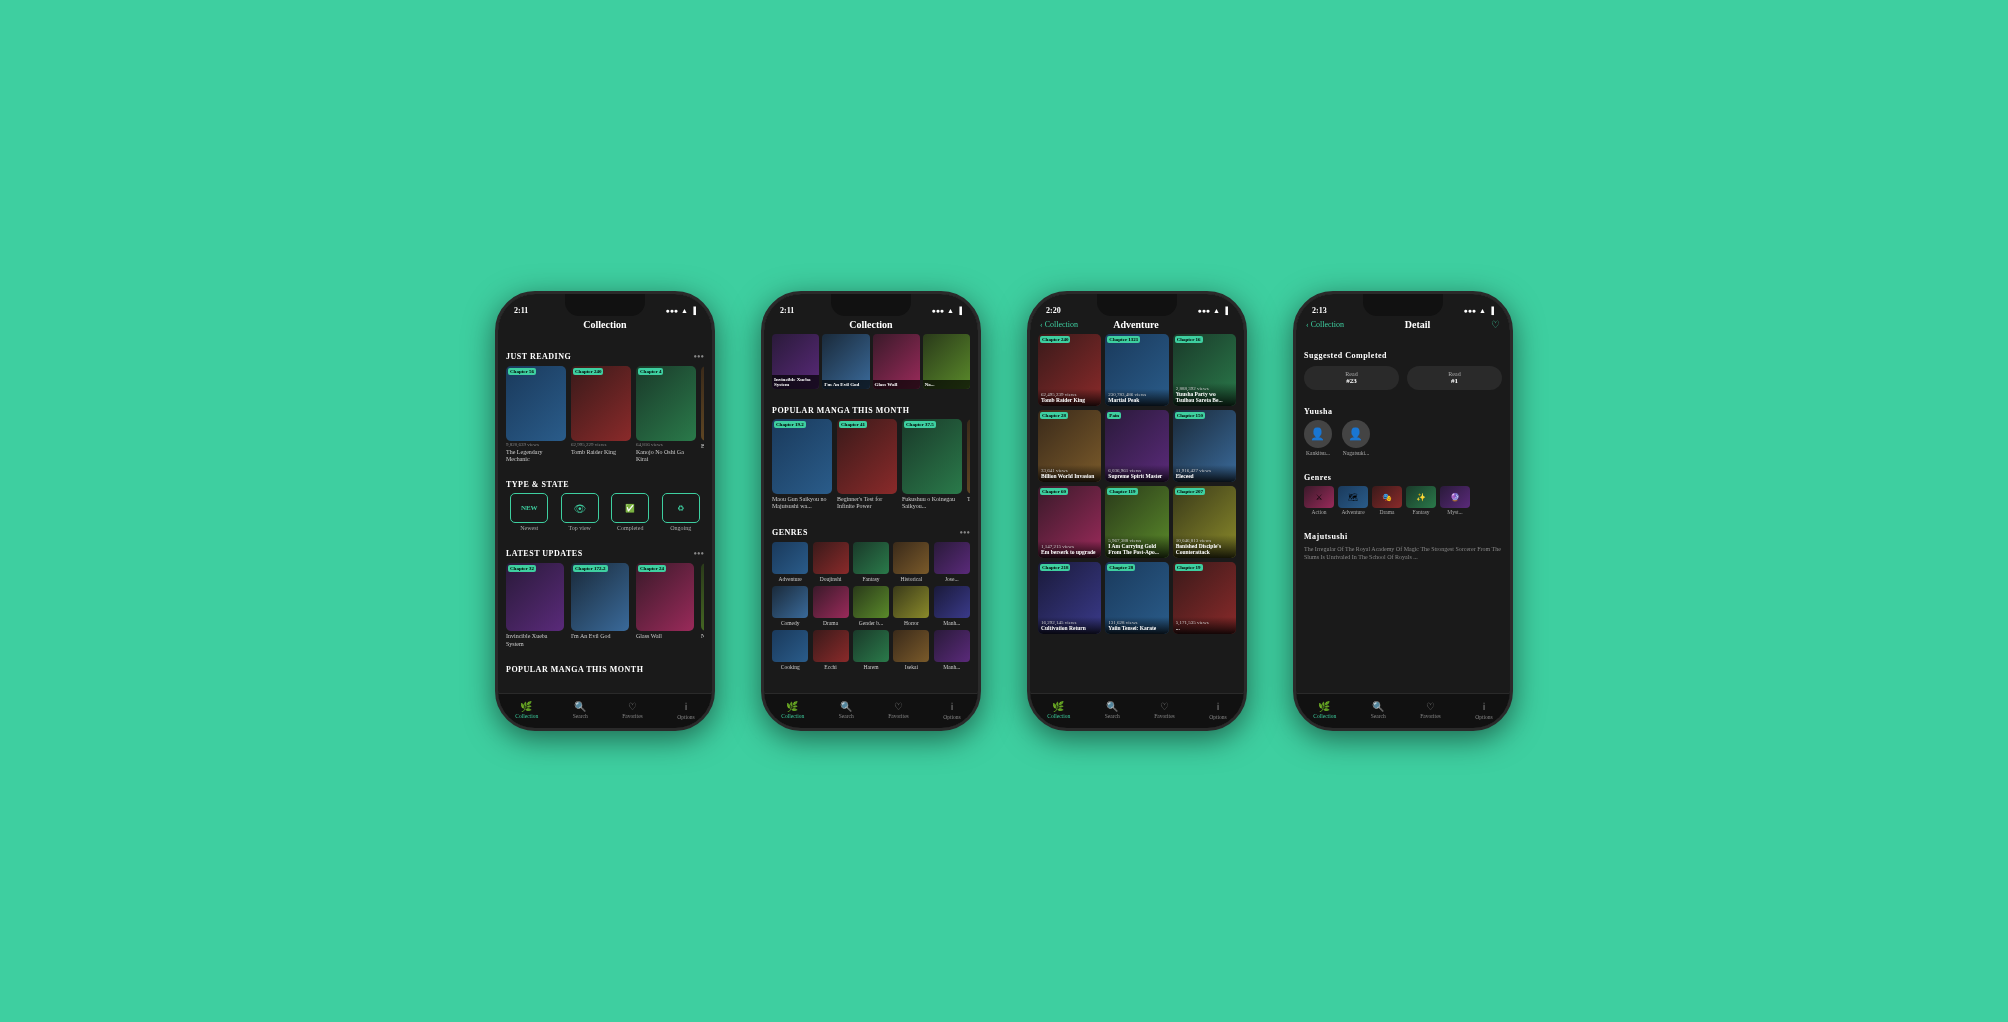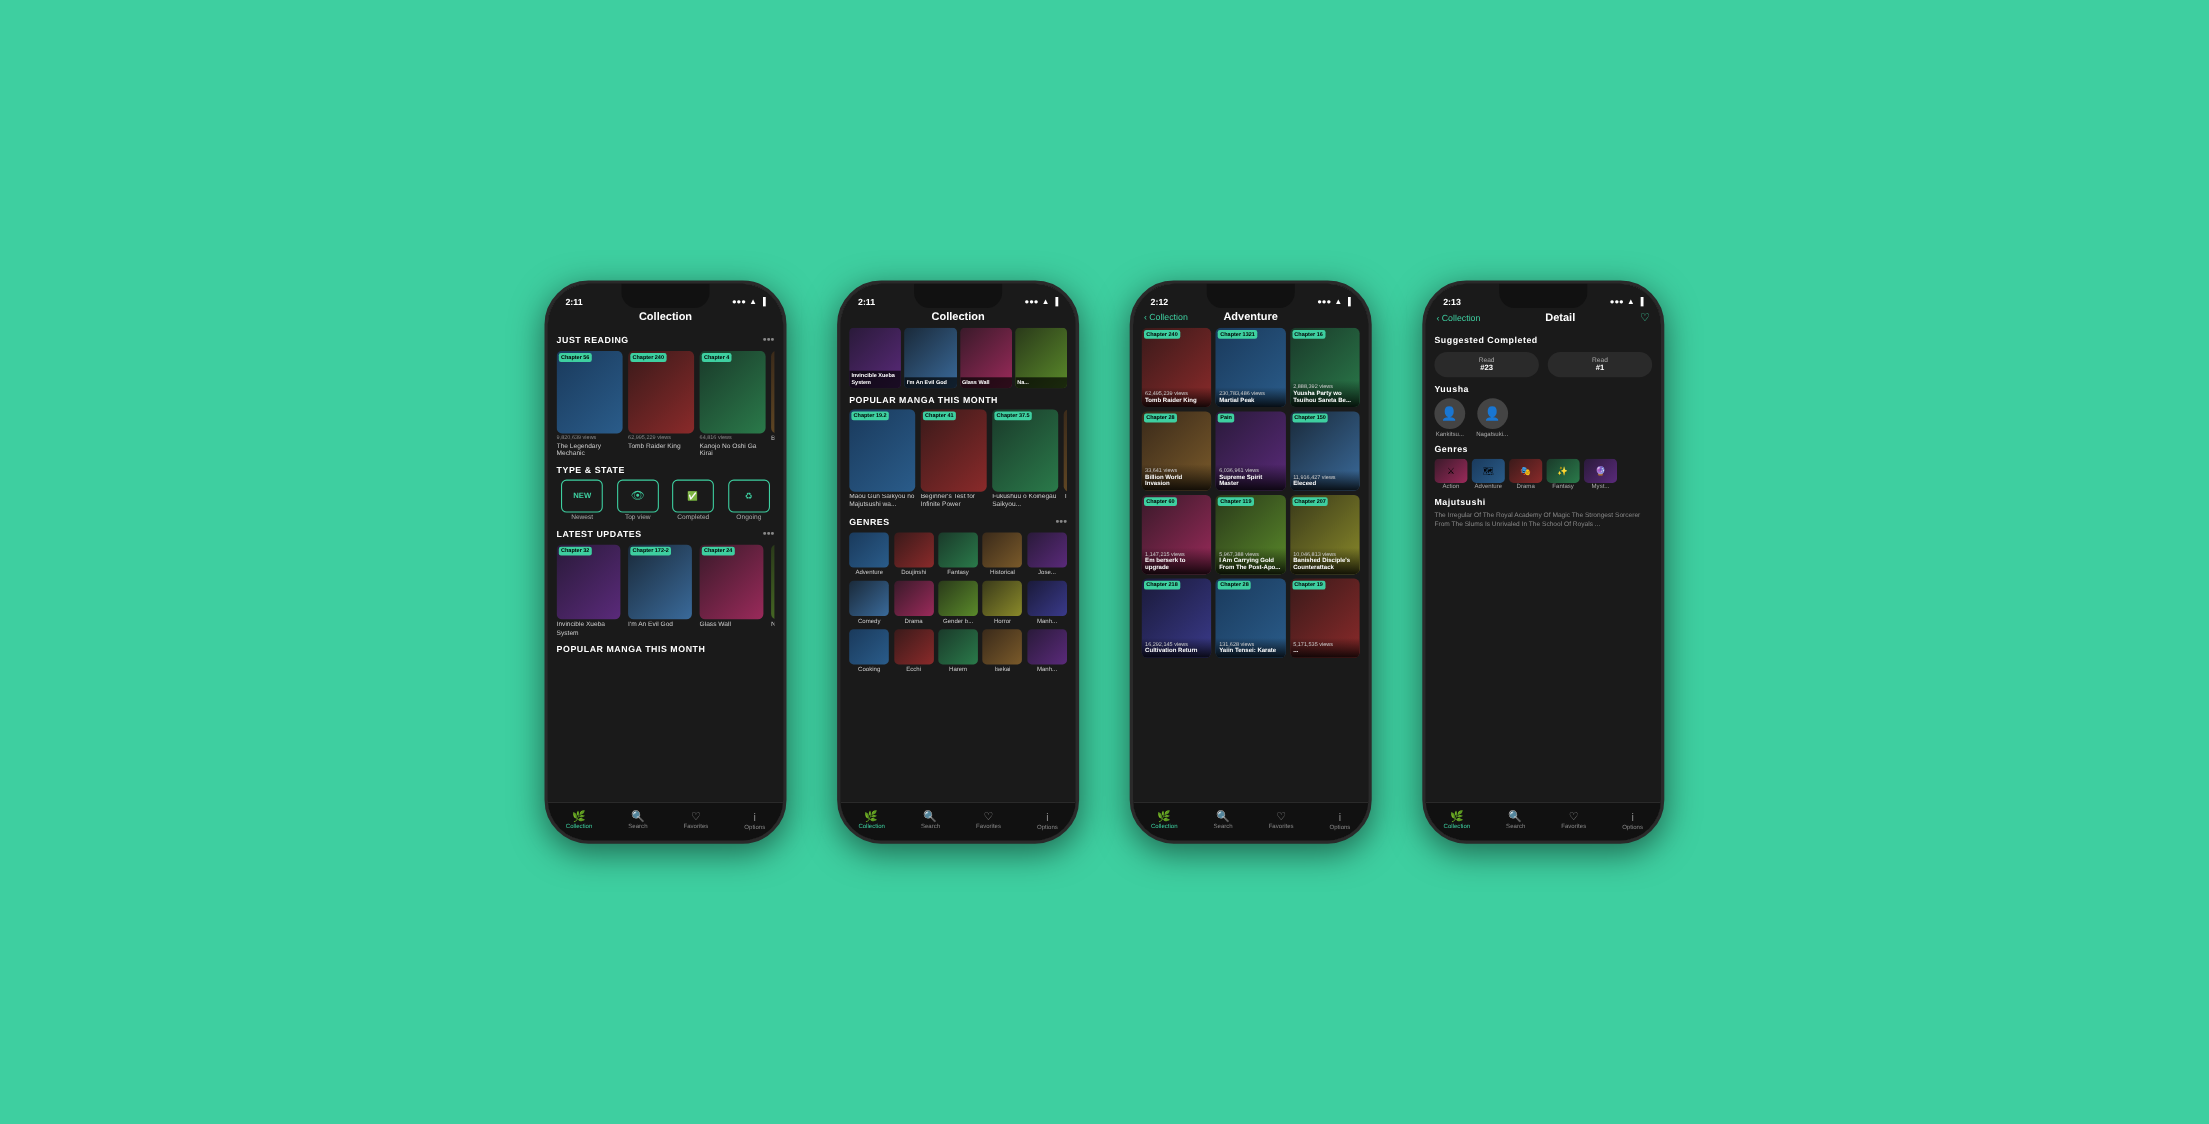--- a/index.html
+++ b/index.html
@@ -18,29 +18,30 @@
       align-items: center;
       justify-content: center;
     }
     .phone-wrapper {
       background: #3ecfa0;
       border-radius: 28px;
       padding: 14px;
     }
     .phone {
       width: 220px;
-      height: 512px;
+      height: 440px;
       background: #111;
       border-radius: 40px;
       border: 3px solid #2a2a2a;
       overflow: hidden;
       position: relative;
       display: flex;
       flex-direction: column;
       box-shadow: 0 8px 30px rgba(0,0,0,0.5), inset 0 0 0 2px #444;
+      font-family: Liberation Serif, serif;
     }
     .phone-notch {
       position: absolute;
       top: 0;
       left: 50%;
       transform: translateX(-50%);
       width: 80px;
       height: 22px;
       background: #111;
       border-radius: 0 0 14px 14px;
@@ -94,21 +95,21 @@
     .scroll-content {
       flex: 1;
       overflow: hidden;
       padding: 0 8px 4px;
     }
     
     .section-header {
       display: flex;
       justify-content: space-between;
       align-items: center;
-      margin: 6px 0 4px;
+      margin: 17px 0 4px;
     }
     .section-title {
       color: #fff;
       font-size: 8px;
       font-weight: 700;
       letter-spacing: 0.5px;
     }
     .more-btn { color: #888; font-size: 10px; }
     
     .h-scroll {
@@ -650,21 +651,21 @@
         </div>
       </div>
     </div>
   </div>
 
   <div class="phone-wrapper">
     <div class="phone">
       <div class="phone-notch"></div>
       <div class="phone-screen">
         <div class="status-bar">
-          <span>2:12</span>
+          <span>2:20</span>
           <div class="status-icons">
             <span class="status-icon">●●●</span>
             <span class="status-icon">▲</span>
             <span class="status-icon">▐</span>
           </div>
         </div>
         <div class="page-header-nav">
           <div class="back-btn">
             <span>‹</span>
             <span>Collection</span>

